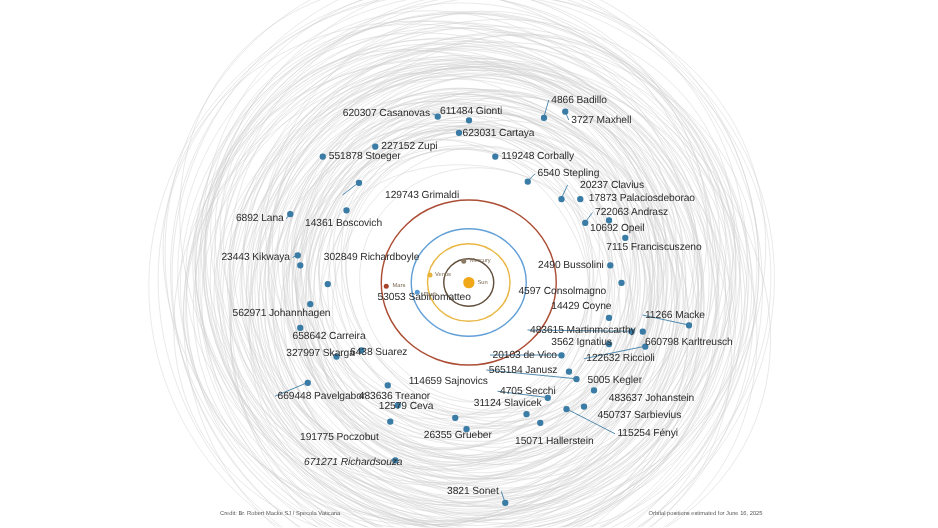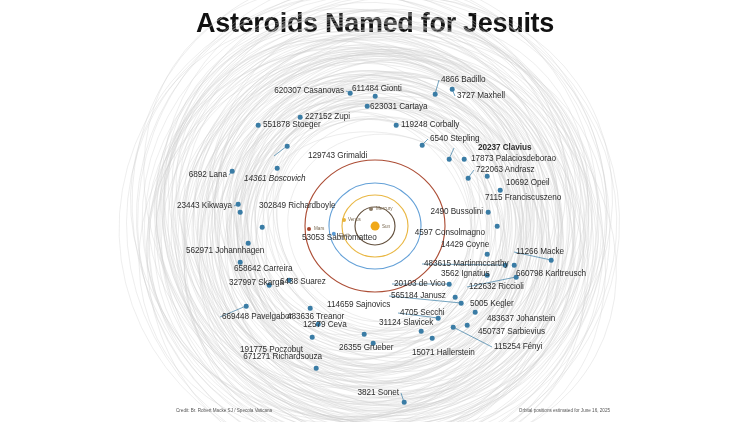--- a/index.html
+++ b/index.html
@@ -41,21 +41,20 @@
   #credit-right{
     position:absolute;right:140px;bottom:9px;font-size:4.6px;color:#555;
     white-space:nowrap;
   }
 </style>
 </head>
 <body>
 
 <div id="stage">
 
-  <div id="title">Asteroids Named for Jesuits</div>
 
   <svg id="plot" viewBox="0 0 750 422" aria-hidden="true">
     <g id="asteroid-orbits">
         <ellipse cx="373.7662673051312" cy="220.00180483097296" rx="103.12548910459759" ry="95.33962964599681" fill="none" stroke="#cfcfcf" stroke-width="0.55" opacity="0.62" transform="rotate(244.5545483774294 373.7662673051312 220.00180483097296)"></ellipse>
         <ellipse cx="387.602144074441" cy="228.26446152351073" rx="101.04911393162287" ry="92.90635333687139" fill="none" stroke="#cfcfcf" stroke-width="0.55" opacity="0.62" transform="rotate(22.208347330898206 387.602144074441 228.26446152351073)"></ellipse>
         <ellipse cx="386.82255936824833" cy="226.86676025943214" rx="126.52601624910068" ry="119.23675150853829" fill="none" stroke="#cfcfcf" stroke-width="0.55" opacity="0.62" transform="rotate(149.3193054894541 386.82255936824833 226.86676025943214)"></ellipse>
         <ellipse cx="374.054879551779" cy="219.93512642613385" rx="116.90628434107931" ry="98.21674927335795" fill="none" stroke="#cfcfcf" stroke-width="0.55" opacity="0.62" transform="rotate(46.22292639977435 374.054879551779 219.93512642613385)"></ellipse>
         <ellipse cx="378.1965815202317" cy="235.42469335553454" rx="127.8544586435214" ry="102.58146709273453" fill="none" stroke="#cfcfcf" stroke-width="0.55" opacity="0.62" transform="rotate(11.420683717085367 378.1965815202317 235.42469335553454)"></ellipse>
         <ellipse cx="364.24972033605434" cy="232.4870938740145" rx="127.26877237636073" ry="107.35871553963263" fill="none" stroke="#cfcfcf" stroke-width="0.55" opacity="0.62" transform="rotate(96.62900452345097 364.24972033605434 232.4870938740145)"></ellipse>
         <ellipse cx="369.3392861519657" cy="222.0572106871089" rx="128.1790385372839" ry="119.9579048167383" fill="none" stroke="#cfcfcf" stroke-width="0.55" opacity="0.62" transform="rotate(57.0036793020571 369.3392861519657 222.0572106871089)"></ellipse>
@@ -265,28 +264,28 @@
   <div id="labels">
       <div class="lbl r" style="left: 344px; top: 87px; color: rgb(45, 45, 45);">620307 Casanovas</div>
       <div class="lbl" style="left: 352px; top: 85px; color: rgb(45, 45, 45);">611484 Gionti</div>
       <div class="lbl" style="left: 370px; top: 103px; color: rgb(45, 45, 45);">623031 Cartaya</div>
       <div class="lbl" style="left: 441px; top: 76px; color: rgb(45, 45, 45);">4866 Badillo</div>
       <div class="lbl" style="left: 457px; top: 92px; color: rgb(45, 45, 45);">3727 Maxhell</div>
       <div class="lbl" style="left: 305px; top: 113px; color: rgb(45, 45, 45);">227152 Zupi</div>
       <div class="lbl" style="left: 263px; top: 121px; color: rgb(45, 45, 45);">551878 Stoeger</div>
       <div class="lbl" style="left: 401px; top: 121px; color: rgb(45, 45, 45);">119248 Corbally</div>
       <div class="lbl" style="left: 430px; top: 135px; color: rgb(45, 45, 45);">6540 Stepling</div>
-      <div class="lbl" style="left: 478px; top: 144px; color: rgb(45, 45, 45); font-weight: bold;">20237 Clavius</div>
+      <div class="lbl" style="left: 464px; top: 144px; color: rgb(45, 45, 45);">20237 Clavius</div>
       <div class="lbl" style="left: 471px; top: 155px; color: rgb(45, 45, 45);">17873 Palaciosdeborao</div>
       <div class="lbl" style="left: 476px; top: 166px; color: rgb(45, 45, 45);">722063 Andrasz</div>
-      <div class="lbl" style="left: 472px; top: 179px; color: rgb(45, 45, 45); margin-left: 34px;">10692 Opeil</div>
+      <div class="lbl" style="left: 472px; top: 179px; color: rgb(45, 45, 45);">10692 Opeil</div>
       <div class="lbl" style="left: 485px; top: 194px; color: rgb(45, 45, 45);">7115 Franciscuszeno</div>
       <div class="lbl" style="left: 276px; top: 152px; color: rgb(45, 45, 45); padding-left: 32px;">129743 Grimaldi</div>
       <div class="lbl r" style="left: 227px; top: 171px; color: rgb(45, 45, 45);">6892 Lana</div>
-      <div class="lbl" style="left: 244px; top: 175px; color: rgb(45, 45, 45); font-style: italic;">14361 Boscovich</div>
+      <div class="lbl" style="left: 244px; top: 175px; color: rgb(45, 45, 45);">14361 Boscovich</div>
       <div class="lbl r" style="left: 232px; top: 202px; color: rgb(45, 45, 45);">23443 Kikwaya</div>
       <div class="lbl" style="left: 259px; top: 202px; color: rgb(45, 45, 45);">302849 Richardboyle</div>
       <div class="lbl" style="left: 272px; top: 234px; color: rgb(45, 45, 45); padding-left: 30px;">53053 Sabinomatteo</div>
       <div class="lbl r" style="left: 483px; top: 208px; color: rgb(45, 45, 45);">2490 Bussolini</div>
       <div class="lbl r" style="left: 485px; top: 229px; color: rgb(45, 45, 45);">4597 Consolmagno</div>
       <div class="lbl" style="left: 441px; top: 241px; color: rgb(45, 45, 45);">14429 Coyne</div>
       <div class="lbl" style="left: 516px; top: 248px; color: rgb(45, 45, 45);">11266 Macke</div>
       <div class="lbl" style="left: 186px; top: 247px; color: rgb(45, 45, 45);">562971 Johannhagen</div>
       <div class="lbl" style="left: 234px; top: 265px; color: rgb(45, 45, 45);">658642 Carreira</div>
       <div class="lbl" style="left: 229px; top: 279px; color: rgb(45, 45, 45);">327997 Skarga</div>
@@ -303,21 +302,21 @@
       <div class="lbl" style="left: 394px; top: 280px; color: rgb(45, 45, 45);">20103 de Vico</div>
       <div class="lbl" style="left: 424px; top: 260px; color: rgb(45, 45, 45);">483615 Martinmccarthy</div>
       <div class="lbl" style="left: 441px; top: 270px; color: rgb(45, 45, 45);">3562 Ignatius</div>
       <div class="lbl" style="left: 496px; top: 270px; color: rgb(45, 45, 45); padding-left: 20px;">660798 Karltreusch</div>
       <div class="lbl" style="left: 469px; top: 283px; color: rgb(45, 45, 45);">122632 Riccioli</div>
       <div class="lbl" style="left: 470px; top: 300px; color: rgb(45, 45, 45);">5005 Kegler</div>
       <div class="lbl" style="left: 487px; top: 315px; color: rgb(45, 45, 45); text-align: center;">483637 Johanstein</div>
       <div class="lbl" style="left: 478px; top: 328px; color: rgb(45, 45, 45);">450737 Sarbievius</div>
       <div class="lbl" style="left: 494px; top: 343px; color: rgb(45, 45, 45);">115254 Fényi</div>
       <div class="lbl" style="left: 412px; top: 349px; color: rgb(45, 45, 45);">15071 Hallerstein</div>
-      <div class="lbl r" style="left: 322px; top: 353px; color: rgb(45, 45, 45);">671271 Richardsouza</div>
+      <div class="lbl r" style="left: 322px; top: 366px; color: rgb(45, 45, 45); font-style: italic;">671271 Richardsouza</div>
       <div class="lbl r" style="left: 399px; top: 389px; color: rgb(45, 45, 45);">3821 Sonet</div>
     </div>
   <div id="planets">
       <div class="planet" style="left: 375px; top: 226px; width: 8.8px; height: 8.8px; background: rgb(240, 168, 24);"></div>
       <div class="plbl" style="left: 382px; top: 226px;">Sun</div>
       <div class="planet" style="left: 371px; top: 209px; width: 4px; height: 4px; background: rgb(138, 122, 102);"></div>
       <div class="plbl" style="left: 376px; top: 208px;">Mercury</div>
       <div class="planet" style="left: 344px; top: 220px; width: 4px; height: 4px; background: rgb(232, 179, 58);"></div>
       <div class="plbl" style="left: 348px; top: 219px;">Venus</div>
       <div class="planet" style="left: 334px; top: 234px; width: 4.4px; height: 4.4px; background: rgb(91, 155, 213);"></div>

